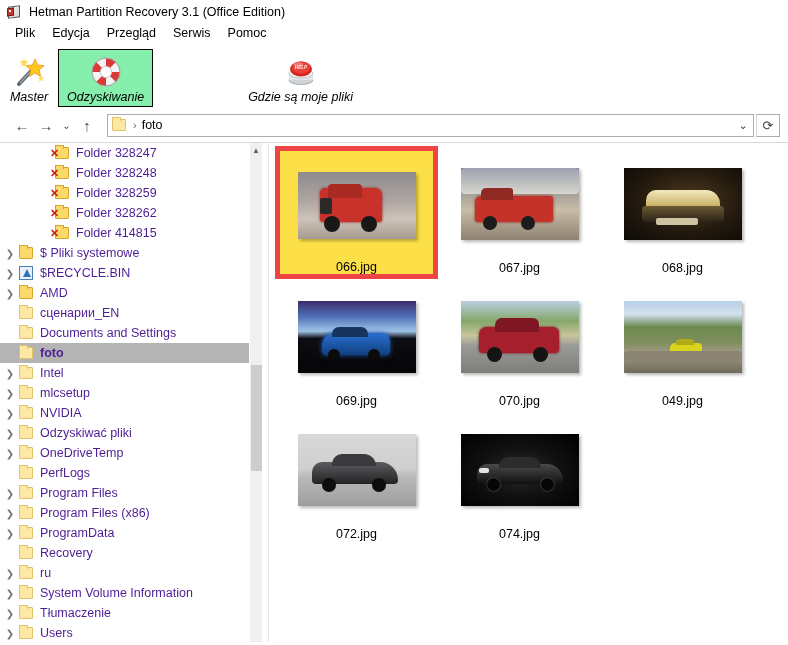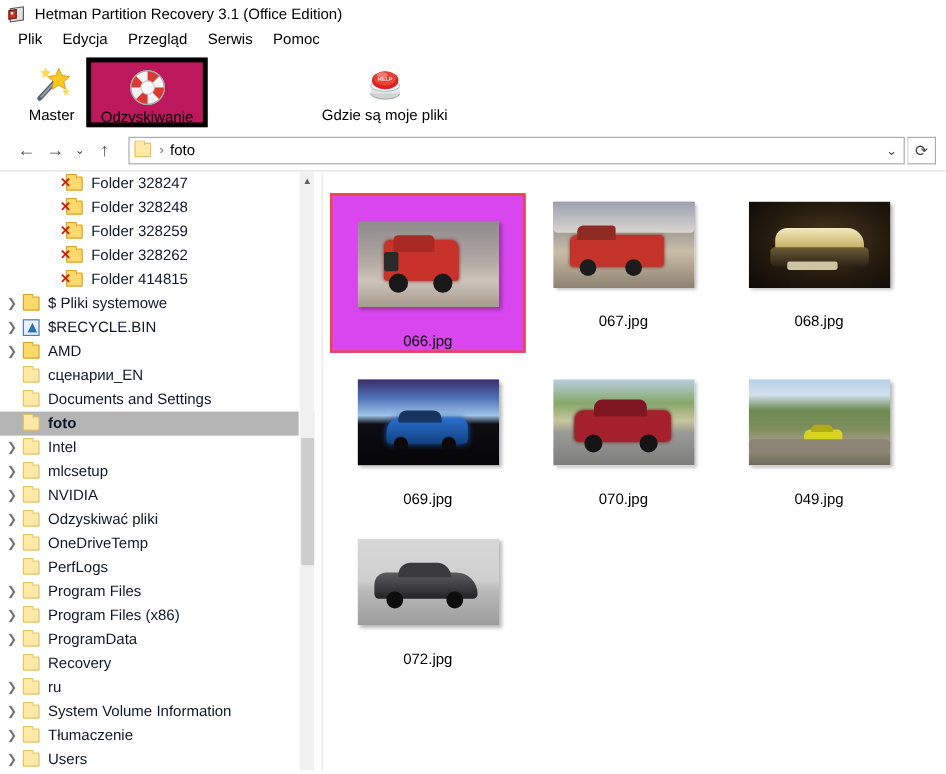--- a/index.html
+++ b/index.html
@@ -63,40 +63,41 @@
     font-size: 12.5px;
     color: #000;
     cursor: default;
     white-space: nowrap;
   }
 
   
   #toolbar {
     height: 62px;
     display: flex;
-    align-items: center;
-    padding-left: 14px;
+    align-items: flex-end;
+    padding-left: 0;
     background: #ffffff;
     border-bottom: 1px solid #ffffff;
     position: relative;
+    font-style: italic;
   }
   .tb-btn {
     height: 58px;
     min-width: 58px;
     display: flex;
     flex-direction: column;
     align-items: center;
     justify-content: flex-start;
     padding: 4px 8px 2px 8px;
     border: 1px solid transparent;
     cursor: default;
   }
   .tb-btn.selected {
-    background: #be185d;
-    border: 4px solid #000000;
+    background: #86efac;
+    border: 1px solid #000000;
   }
   .tb-ico { height: 36px; display: flex; align-items: center; justify-content: center; }
   .tb-label { font-size: 12.5px; color: #000; white-space: nowrap; margin-top: 1px; }
 
   
   #navbar {
     height: 34px;
     display: flex;
     align-items: center;
     padding: 0 8px 0 10px;
@@ -202,21 +203,21 @@
     flex: 0 0 16px;
     display: flex; align-items: center; justify-content: center;
     color: #767676; font-size: 10px;
   }
   .tree-ico {
     width: 17px; height: 16px;
     flex: 0 0 17px;
     position: relative;
     margin-right: 5px;
   }
-  .tree-label { color: #0f172a; }
+  .tree-label { color: #4c1d95; }
 
   
   .folder {
     position: absolute;
     left: 1px; top: 2px;
     width: 14px; height: 12px;
     background: #fbd96b;
     border: 1px solid #d8a227;
     border-radius: 0 1px 1px 1px;
   }
@@ -310,23 +311,22 @@
     height: 133px;
     display: flex;
     flex-direction: column;
     align-items: center;
     justify-content: flex-start;
     padding-top: 21px;
     border: 1px solid transparent;
     cursor: default;
   }
   .thumb-cell.selected {
-    background: #d946ef;
-    border: 2px solid #ef4444;
-    margin-top: 15px;
+    background: #fde047;
+    border: 5px solid #ef4444;
   }
   .thumb-img {
     width: 118px;
     height: 72px;
     box-shadow: 2px 2px 3px rgba(0,0,0,0.28);
     position: relative;
     overflow: hidden;
   }
   .thumb-name {
     margin-top: 21px;
@@ -824,15 +824,32 @@
               <div class="car-body bl"></div>
               <div class="car-body rd"></div>
               <div class="car-body gr"></div>
               <div class="car-body hl"></div>
               <div class="car-body w1"></div>
               <div class="car-body w2"></div>
             </div>
           </div>
           <div class="thumb-name">072.jpg</div>
         </div>
+        <div class="thumb-cell">
+          <div class="thumb-img">
+            <div class="art t074">
+              <div class="car-body sky"></div>
+              <div class="car-body b1"></div>
+              <div class="car-body b2"></div>
+              <div class="car-body b3"></div>
+              <div class="car-body bl"></div>
+              <div class="car-body rd"></div>
+              <div class="car-body gr"></div>
+              <div class="car-body hl"></div>
+              <div class="car-body w1"></div>
+              <div class="car-body w2"></div>
+            </div>
+          </div>
+          <div class="thumb-name">074.jpg</div>
+        </div>
       </div>
   </div>
 </div>
 
 </body></html>

